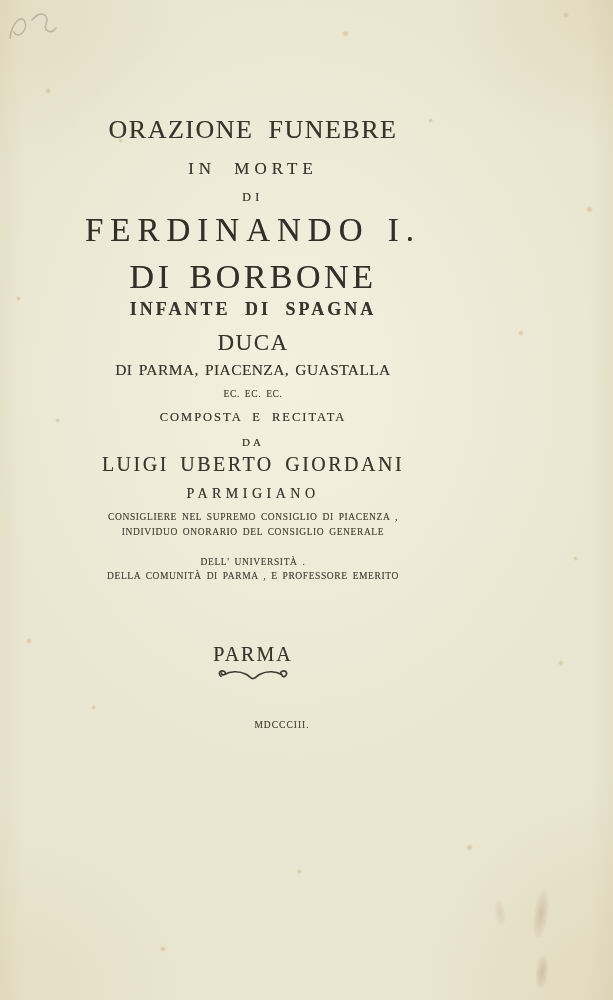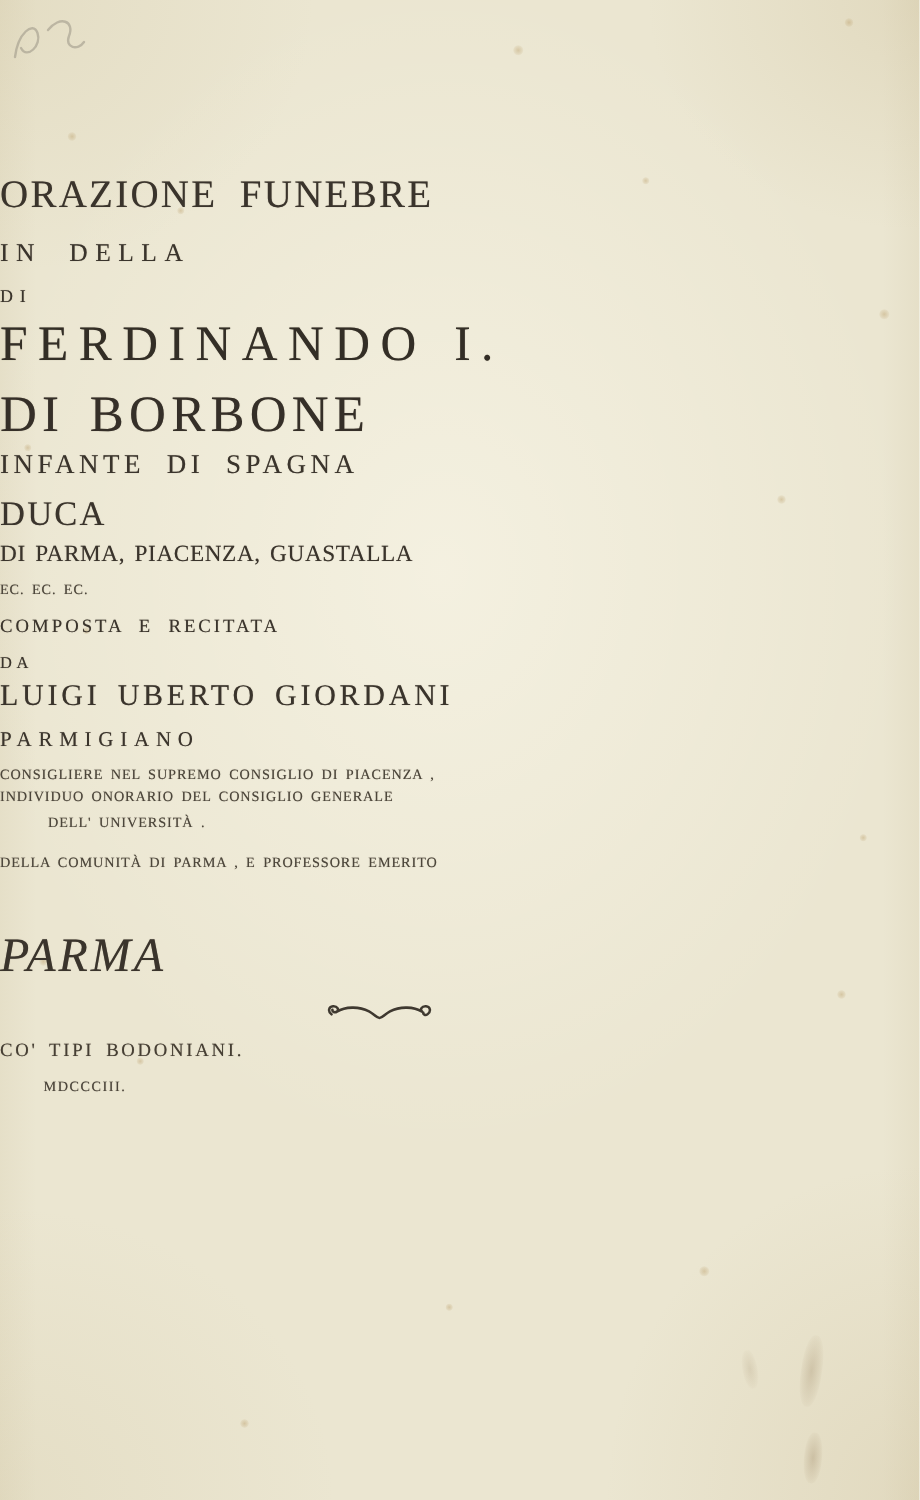--- a/index.html
+++ b/index.html
@@ -20,44 +20,44 @@
       radial-gradient(ellipse 300px 320px at 100% 100%, rgba(186,166,118,0.20), rgba(186,166,118,0) 70%),
       linear-gradient(90deg, rgba(180,162,118,0.10) 0%, rgba(180,162,118,0) 4%, rgba(180,162,118,0) 96%, rgba(180,162,118,0.10) 100%);
     overflow: hidden;
   }
   .inner {
     position: absolute; left: 0; top: 0;
     width: 506px; height: 1000px;
   }
   .line {
     position: absolute; left: 0; width: 100%;
-    text-align: left; white-space: nowrap;
+    text-align: center; white-space: nowrap;
     color: #3a342c; line-height: 1;
     text-shadow: 0 0 0.5px rgba(74,64,50,0.55);
   }
   
   .l-orazione   { top: 117px; font-size: 26px;   letter-spacing: 1.5px; word-spacing: 7px;  }
   .l-inmorte    { top: 160px; font-size: 17px;   letter-spacing: 5px;   word-spacing: 9px;  }
   .l-di1        { top: 191px; font-size: 12px;   letter-spacing: 4.5px; }
   .l-ferdinando { top: 214px; font-size: 33px;   letter-spacing: 7px;   word-spacing: 3px; color:#332e26; }
   .l-borbone    { top: 260px; font-size: 34px;   letter-spacing: 3.5px; word-spacing: 5px; color:#352f28; }
-  .l-infante    { top: 300px; font-size: 18px;   letter-spacing: 3px;   word-spacing: 7px;  }
+  .l-infante    { top: 300px; font-size: 18px;   letter-spacing: 3px;   word-spacing: 7px; font-weight: bold;  }
   .l-duca       { top: 331px; font-size: 23px;   letter-spacing: 1.5px; }
   .l-ducati     { top: 362px; font-size: 15.5px; letter-spacing: 0.4px; word-spacing: 2px;  }
   .l-ec         { top: 390px; font-size: 9.5px;  letter-spacing: 1px;   word-spacing: 3px;  color:#4a443a; }
   .l-composta   { top: 411px; font-size: 12.5px; letter-spacing: 2px;   word-spacing: 5px;  }
   .l-da         { top: 437px; font-size: 11px;   letter-spacing: 3px;   }
   .l-author     { top: 454px; font-size: 20px;   letter-spacing: 2.5px; word-spacing: 4px;  }
   .l-parmigiano { top: 487px; font-size: 14px;   letter-spacing: 4.5px; }
   .l-t1         { top: 513px; }
   .l-t2         { top: 528px; }
   .l-t3         { top: 572px; }
-  .l-t4         { top: 545px; padding-left: 32px; }
+  .l-t4         { top: 558px; }
   .l-small      { font-size: 9.5px; letter-spacing: 0.6px; word-spacing: 2px; color: #4c463b; }
-  .l-city       { top: 620px; font-size: 32px;   letter-spacing: 2px; font-style: italic;   }
+  .l-city       { top: 644px; font-size: 20px;   letter-spacing: 2px;   }
   .l-press      { top: 694px; font-size: 12.5px; letter-spacing: 1.8px; word-spacing: 3px; color:#463f34; }
   .l-year       { top: 721px; font-size: 9.5px;  letter-spacing: 1px;   color:#4a443a;padding-left:29px; }
 
   .ornament {
     position: absolute; top: 668px; left: 50%;
     transform: translateX(-50%);
   }
   .pencil { position: absolute; left: 2px; top: 4px; opacity: 0.5; }
 
   .spot {
@@ -97,21 +97,21 @@
     <div class="spot" style="left:466px;top:844px;width:7px;height:7px;"></div>
     <div class="spot" style="left:297px;top:869px;width:5px;height:5px;"></div>
     <div class="spot" style="left:160px;top:946px;width:6px;height:6px;"></div>
     <div class="smudge" style="left:534px;top:890px;width:14px;height:48px;transform:rotate(8deg);opacity:.55;"></div>
     <div class="smudge" style="left:495px;top:900px;width:10px;height:26px;transform:rotate(-10deg);opacity:.35;"></div>
     <div class="smudge" style="left:536px;top:955px;width:12px;height:34px;transform:rotate(5deg);opacity:.6;"></div>
   </div>
 
   <div class="inner">
     <div class="line l-orazione">ORAZIONE FUNEBRE</div>
-    <div class="line l-inmorte">IN DELLA</div>
+    <div class="line l-inmorte">IN MORTE</div>
     <div class="line l-di1">DI</div>
     <div class="line l-ferdinando">FERDINANDO I.</div>
     <div class="line l-borbone">DI BORBONE</div>
     <div class="line l-infante">INFANTE DI SPAGNA</div>
     <div class="line l-duca">DUCA</div>
     <div class="line l-ec l-small">EC. EC. EC.</div>
     <div class="line l-ducati">DI PARMA, PIACENZA, GUASTALLA</div>
     <div class="line l-composta">COMPOSTA E RECITATA</div>
     <div class="line l-da">DA</div>
     <div class="line l-author">LUIGI UBERTO GIORDANI</div>
@@ -122,16 +122,15 @@
     <div class="line l-t4 l-small">DELL' UNIVERSITÀ .</div>
     <div class="line l-city">PARMA</div>
 
     <svg class="ornament" width="76" height="18" viewBox="0 0 76 18">
       <path d="M6,8.2 C3.5,6.5 4,3 7,2.8 C10,2.6 11.2,5.2 9.6,6.4 C8.2,7.4 6.4,6.6 6.6,5.2
                M9.6,6.4 C15,3.2 24,2.6 31,6.2 C34.5,8 36,10.6 38,10.6 C40,10.6 41.5,8 45,6.2
                C52,2.6 61,3.2 66.4,6.4
                M66.4,6.4 C64.8,5.2 66,2.6 69,2.8 C72,3 72.5,6.5 70,8.2 C68.6,9.1 67,8.4 67.2,7.2" fill="none" stroke="#3f3930" stroke-width="1.7" stroke-linecap="round"></path>
     </svg>
 
-    <div class="line l-press">CO' TIPI BODONIANI.</div>
     <div class="line l-year">MDCCCIII.</div>
   </div>
 </div>
 
 </body></html>

